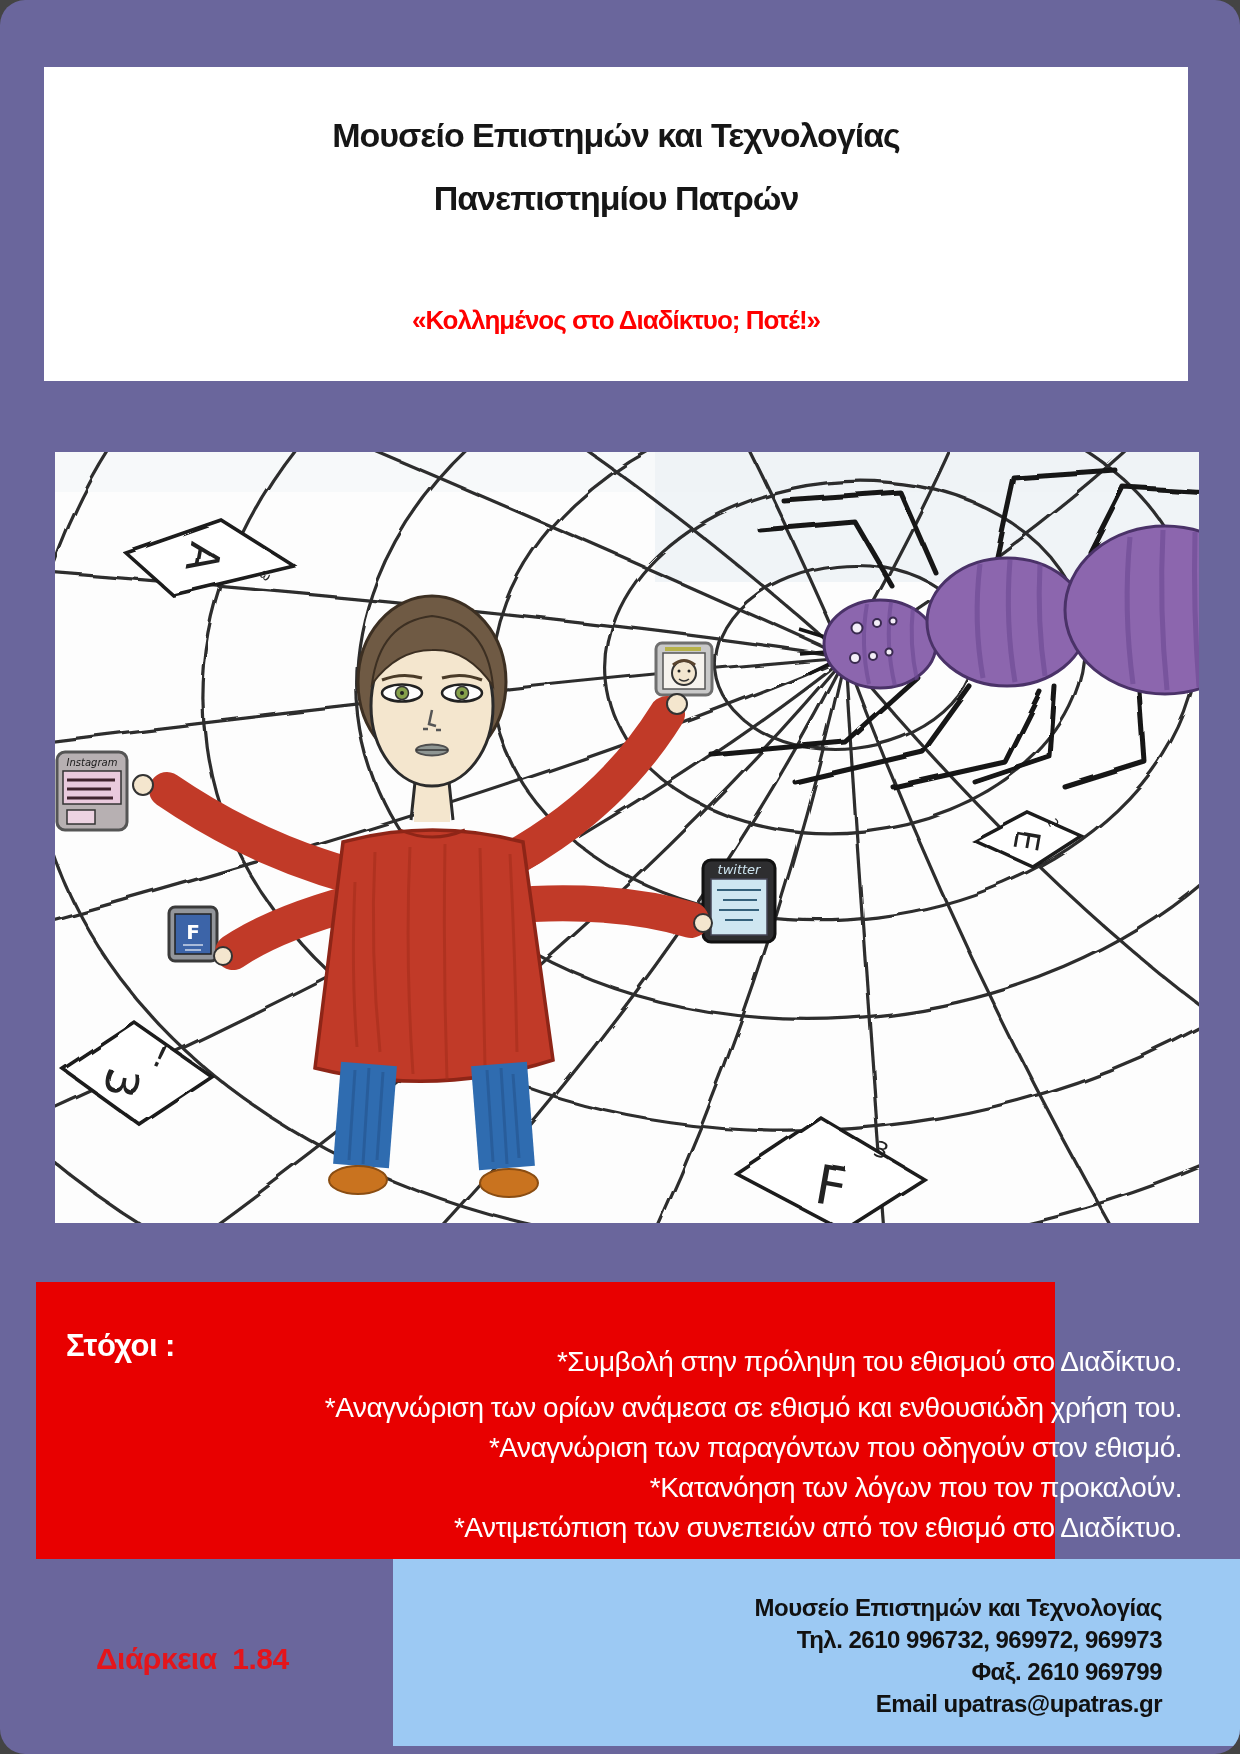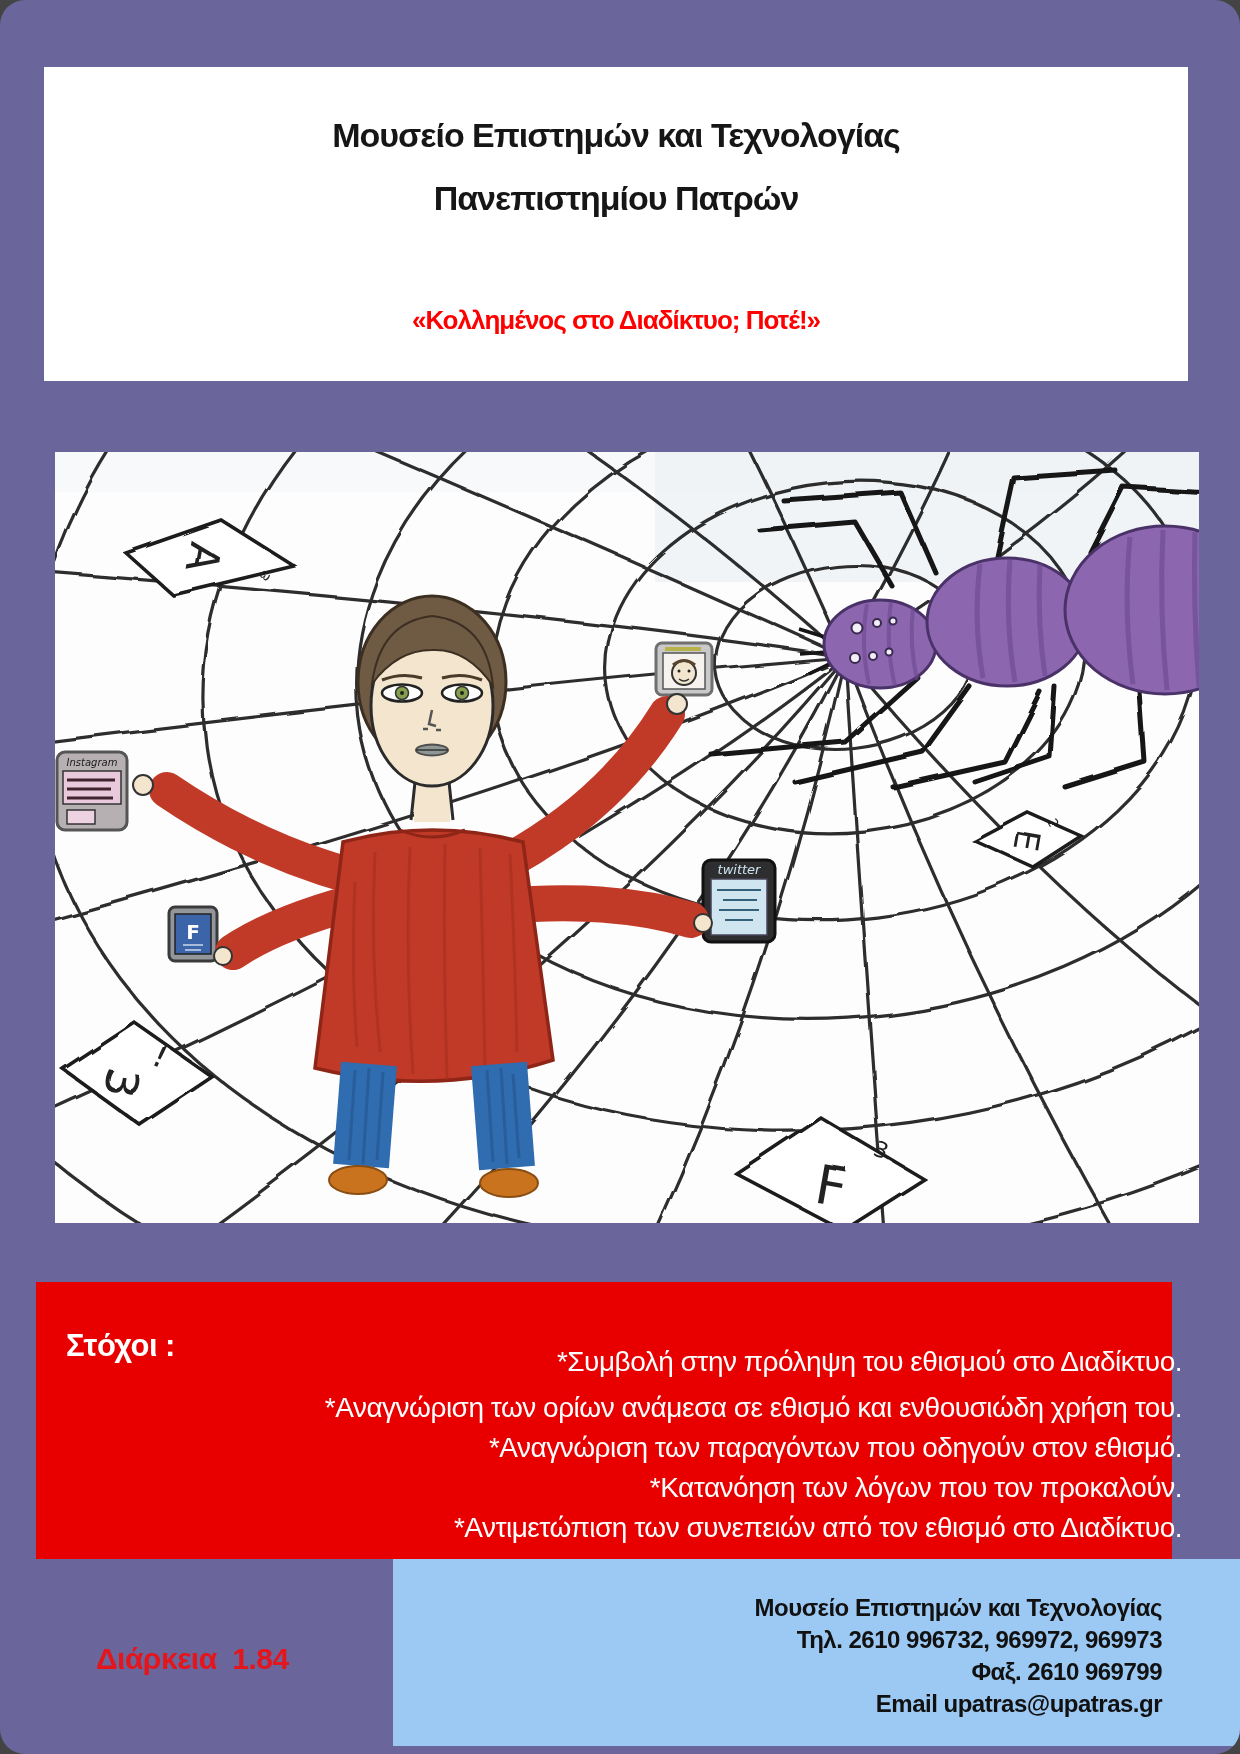--- a/index.html
+++ b/index.html
@@ -14,21 +14,21 @@
   .h-line1{top:49px;}
   .h-line2{top:112px;}
   .h-sub{position:absolute;left:0;top:179px;width:100%;text-align:center;
     font-size:25px;color:#1d1d1d;letter-spacing:-0.5px;}
   .h-red{position:absolute;left:0;top:238px;width:100%;text-align:center;
     font-weight:bold;font-size:26px;color:#ff0000;letter-spacing:-1px;}
   
   .drawing{position:absolute;left:44px;top:452px;width:1144px;height:771px;background:#fdfdfd;margin-left:11px;}
   .drawing svg{display:block;}
   
-  .objectives{position:absolute;left:36px;top:1282px;width:1136px;height:277px;background:#e80000;color:#ffffff;}
+  .objectives{position:absolute;left:36px;top:1282px;width:1019px;height:277px;background:#e80000;color:#ffffff;}
   .obj-label{position:absolute;left:30px;top:46px;font-weight:bold;font-size:31px;letter-spacing:-0.5px;}
   .obj-items{position:absolute;left:186px;top:60px;width:960px;text-align:right;}
   .obj-item{font-size:28px;line-height:40px;letter-spacing:-0.5px;white-space:nowrap;}
   .obj-item.gap{margin-bottom:6px;}
   
   .duration{position:absolute;left:96px;top:1642px;font-weight:bold;font-size:30px;
     color:#e4151b;white-space:pre;letter-spacing:-0.5px;}
   
   .contact{position:absolute;left:393px;top:1559px;width:847px;height:187px;background:#9cc9f3;
     box-sizing:border-box;padding:33px 78px 0 0;text-align:right;}

